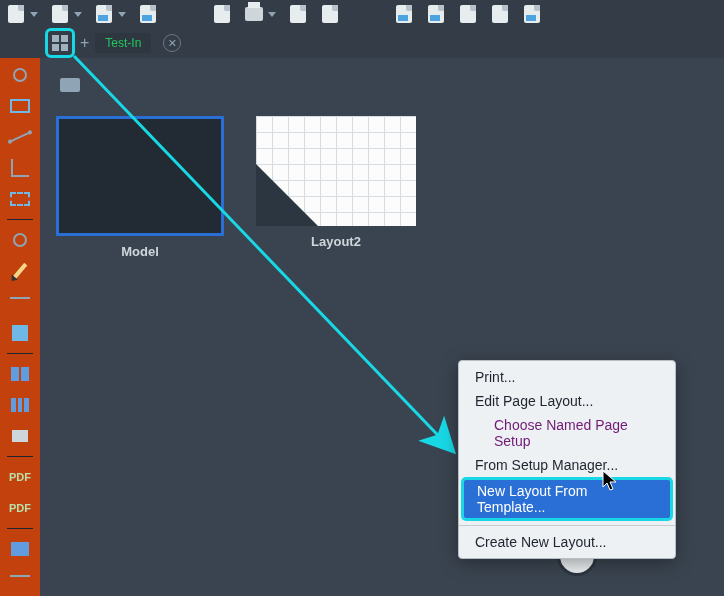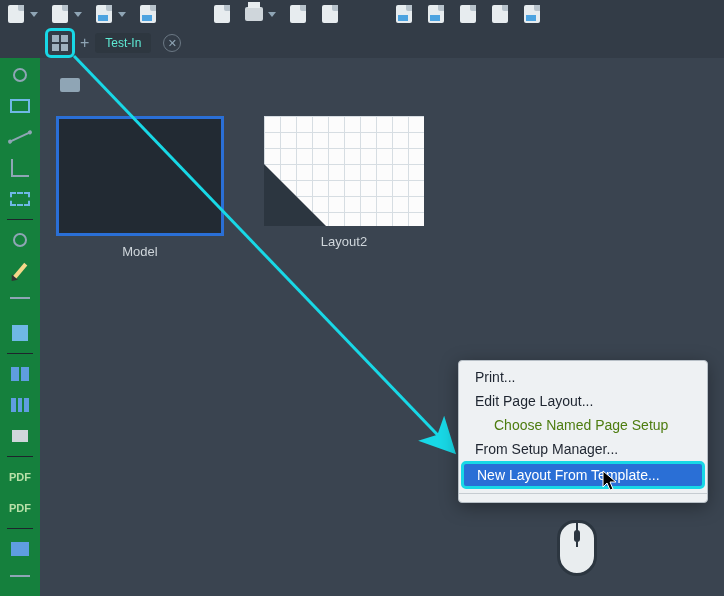--- a/index.html
+++ b/index.html
@@ -51,33 +51,33 @@
     border:3px solid #18d8e6;
     border-radius:6px;
     display:flex;align-items:center;justify-content:center;
     background:#333c47;
     z-index:5;
   }
   .tiles-grid{width:16px;height:16px;display:grid;grid-template-columns:1fr 1fr;grid-template-rows:1fr 1fr;gap:2px;}
   .tiles-grid span{background:#9fb1bf;}
   .plus{color:#8fa5b5;font-size:16px;margin-left:40px;}
   .tab {
-    background:#2e3740;color:#5eead4;padding:3px 10px;border-radius:3px;font-size:12px;
+    background:#2e3740;color:#22c55e;padding:3px 10px;border-radius:3px;font-size:12px;
   }
   .xbtn{width:18px;height:18px;border:1px solid #6b7884;border-radius:50%;display:flex;align-items:center;justify-content:center;color:#8fa5b5;font-size:11px;margin-left:6px;}
 
   
   .main {
     position:absolute;
     left:0; top:58px; right:0; bottom:0;
     display:flex;
   }
   .left-tools {
     width:40px;
-    background:#15803d;
+    background:#c2410c;
     display:flex;flex-direction:column;align-items:center;gap:5px;padding-top:4px;
   }
   .tool {
     width:28px;height:26px;display:flex;align-items:center;justify-content:center;
   }
   .gear{width:14px;height:14px;border:2px solid #8fa5b5;border-radius:50%;position:relative;}
   .rect-tool{width:20px;height:14px;border:2px solid #6fb8e6;}
   .line-tool{width:22px;height:2px;background:#8fa5b5;transform:rotate(-25deg);position:relative;}
   .line-tool::before,.line-tool::after{content:"";position:absolute;width:4px;height:4px;background:#8fa5b5;border-radius:50%;top:-1px;}
   .line-tool::before{left:-2px;} .line-tool::after{right:-2px;}
@@ -98,22 +98,23 @@
     flex:1;
     background:#3a4450;
     position:relative;
     padding:16px 0 0 16px;
   }
   .folder-row{height:22px;display:flex;align-items:center;gap:8px;padding-left:4px;}
   .folder{width:20px;height:14px;background:#8fa5b5;border-radius:2px;}
 
   .thumbs {
     display:flex;
-    gap:40px;
+    gap:32px;
     margin-top:20px;
+    font-weight:bold;
   }
   .thumb-col{display:flex;flex-direction:column;align-items:center;gap:8px;}
   .thumb-model{
     width:168px;height:120px;background:#222a33;border:3px solid #2a6fd6;
   }
   .thumb-layout{
     width:160px;height:110px;background:#fcfcfc;position:relative;
   }
   .grid-bg{
     position:absolute;inset:0;
@@ -126,35 +127,35 @@
     position:absolute;left:0;bottom:0;width:0;height:0;
     border-bottom:62px solid #2c3640;
     border-right:62px solid transparent;
   }
   .thumb-label{font-size:13px;color:#cfd6db;}
 
   
   .ctx {
     position:absolute;
     left:458px; top:360px;
-    width:250px;
+    width:218px;
     background:#eef1f3;
     border:1px solid #b7bfc6;
     border-radius:4px;
     box-shadow:0 4px 18px rgba(0,0,0,0.35);
     padding:4px 0;
     color:#1e2530;
     z-index:10;
   }
   .ctx-item{
     padding:4px 16px;
     font-size:14px;
     cursor:default;
   }
-  .ctx-item.disabled{color:#4d7c0f;padding-left:35px;}
+  .ctx-item.disabled{color:#701a75;padding-left:35px;}
   .ctx-item.hl{
     background:#2a6fd6;color:#fff;
     border:3px solid #18d8e6;
     border-radius:5px;
     margin:0 2px;
     padding:3px 13px;
   }
   .ctx-sep{height:1px;background:#c6ccd1;margin:4px 0;}
 
   
@@ -335,20 +336,21 @@
   </div>
 </div>
 
 <div class="ctx">
   <div class="ctx-item">Print...</div>
   <div class="ctx-item">Edit Page Layout...</div>
   <div class="ctx-item disabled">Choose Named Page Setup</div>
   <div class="ctx-item">From Setup Manager...</div>
   <div class="ctx-item hl">New Layout From Template...</div>
   <div class="ctx-sep"></div>
+  <div class="ctx-item">Create New Layout...</div>
 </div>
 
 <svg class="arrow-svg">
   <defs>
     <marker id="ah" markerWidth="14" markerHeight="14" refX="11" refY="6" orient="auto">
       <path d="M0,0 L12,6 L0,12 L3,6 Z" fill="#18d8e6"></path>
     </marker>
   </defs>
   <line x1="74" y1="56" x2="454" y2="452" stroke="#18d8e6" stroke-width="3" marker-end="url(#ah)"></line>
 </svg>

